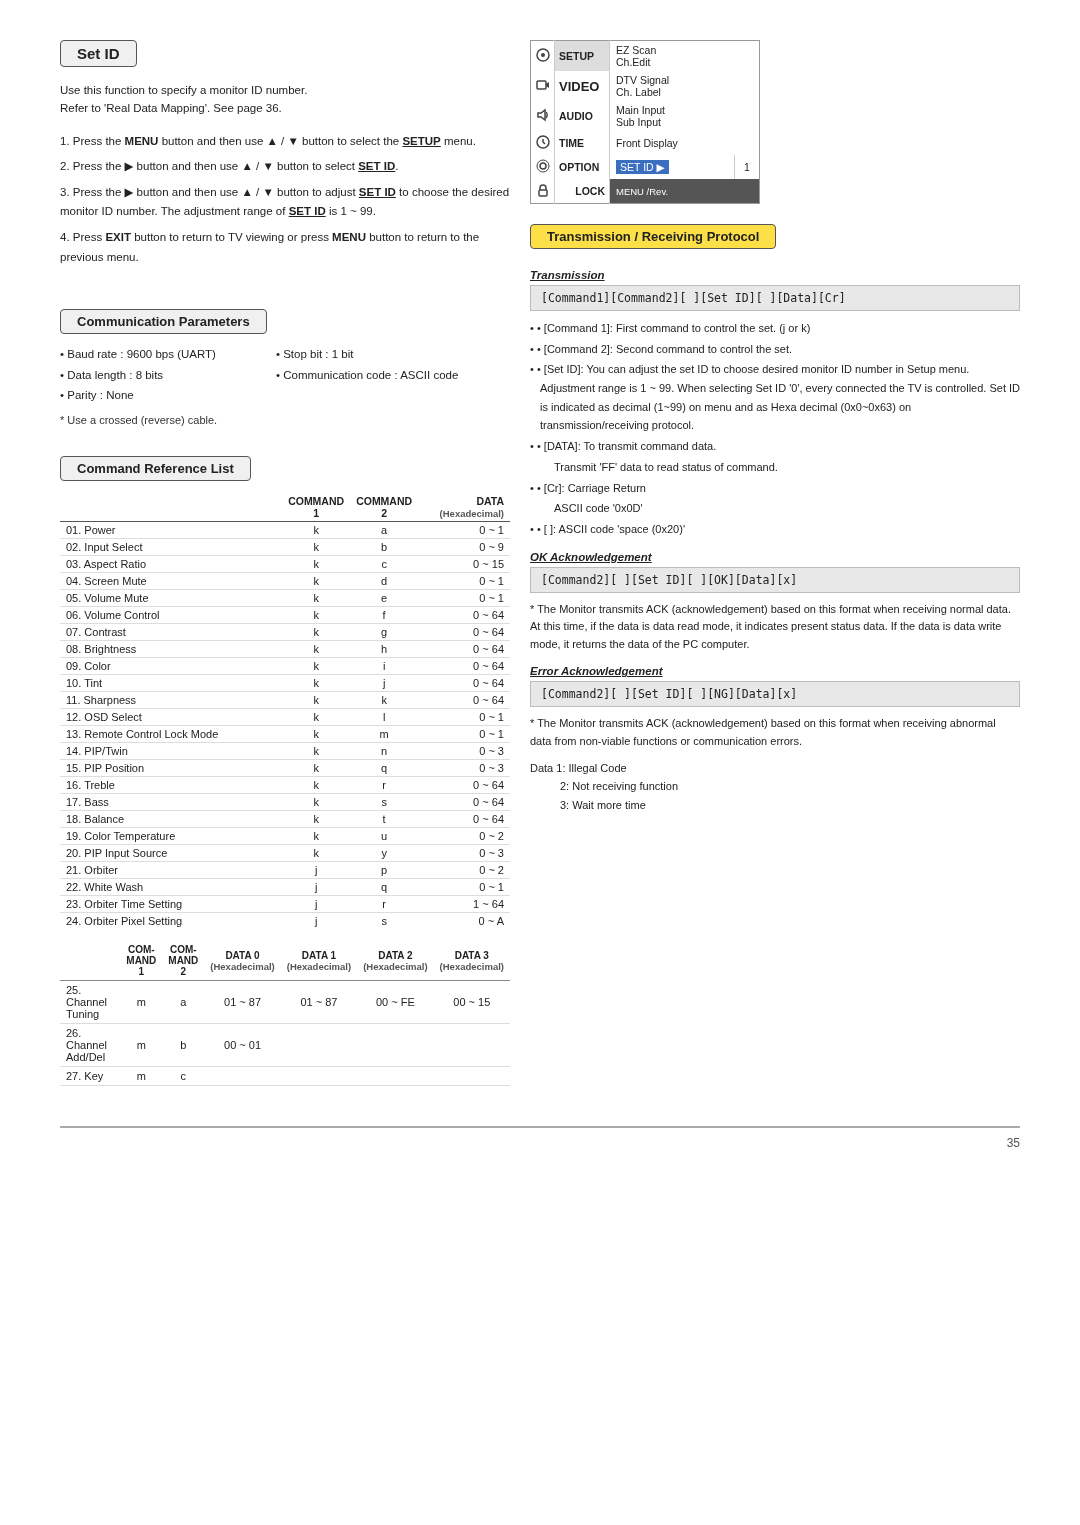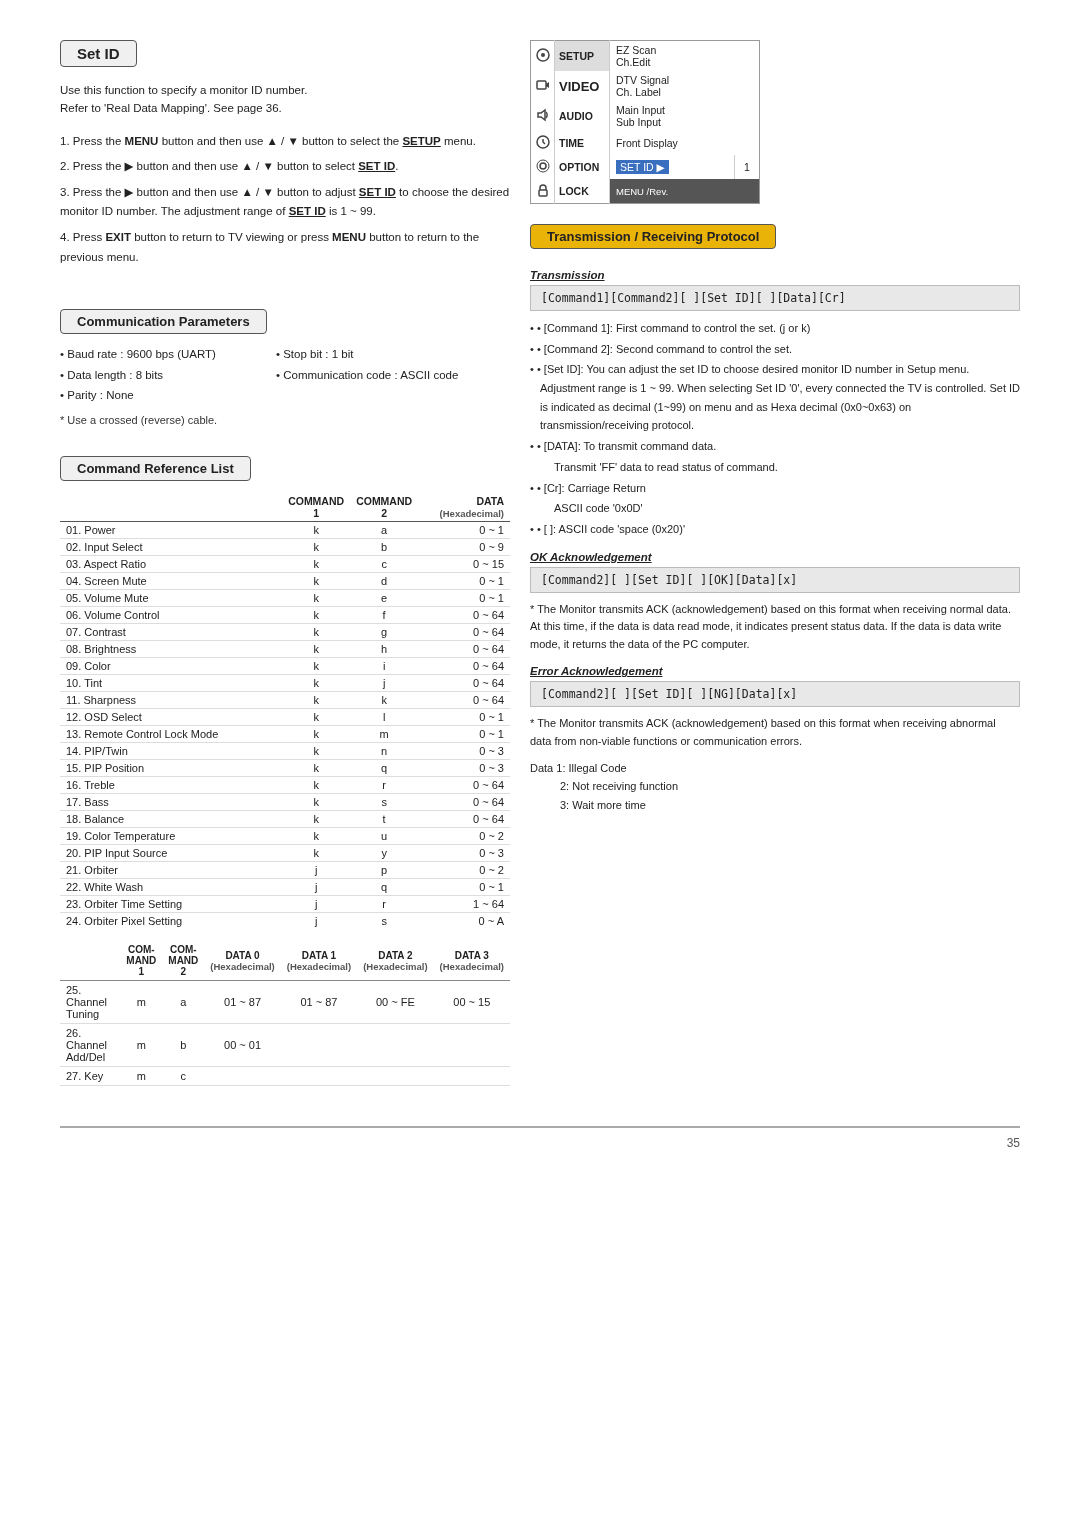--- a/index.html
+++ b/index.html
@@ -179,21 +179,21 @@
       border-bottom: 1px solid #ddd;
     }
 
     
     .trans-box {
       border: 1.5px solid #555;
       border-radius: 4px;
       display: inline-block;
       padding: 4px 16px;
       margin-bottom: 12px;
-      background: #eab308;
+      background: #fde047;
     }
 
     .trans-title {
       font-size: 13px;
       font-weight: bold;
     }
 
     .section-label {
       font-style: italic;
       font-size: 11.5px;
@@ -609,21 +609,21 @@
             </td>
             <td style="padding:3px 4px;font-size:10.5px;border-left:1px solid #ccc;text-align:center;">1</td>
           </tr>
           <tr>
             <td style="padding:3px 2px;text-align:center;border-right:1px solid #ccc;">
               <svg width="16" height="16" viewBox="0 0 16 16">
                     <rect x="4" y="8" width="8" height="6" rx="1" fill="none" stroke="#444" stroke-width="1.5"></rect>
                     <path d="M5 8V6a3 3 0 016 0v2" fill="none" stroke="#444" stroke-width="1.5"></path>
                   </svg>
             </td>
-            <td style="padding:3px 4px;font-weight:bold;font-size:10.5px;border-right:1px solid #ccc;">LOCK</td>
+            <td style="padding:3px 4px;font-weight:bold;font-size:10.5px;border-right:1px solid #ccc;text-align:right;">LOCK</td>
             <td colspan="2" style="padding:2px 6px;background:#555;color:#fff;font-size:9.5px;">MENU  /Rev.</td>
           </tr>
         </tbody>
           </table>
       </div>
 
       
       <div class="trans-box">
         <span class="trans-title">Transmission / Receiving  Protocol</span>
       </div>

